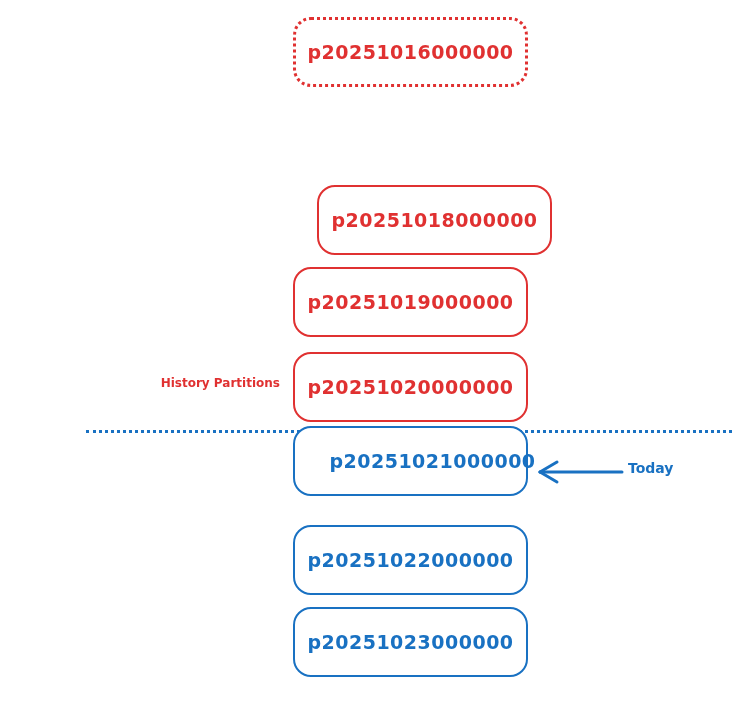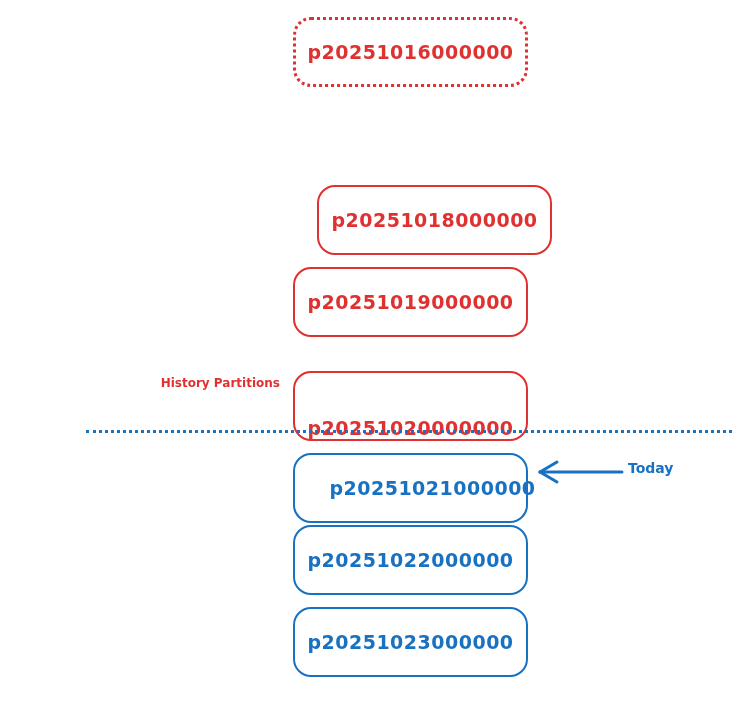--- a/index.html
+++ b/index.html
@@ -18,22 +18,22 @@
     box-sizing:border-box;background:#fff;
     font-size:19px;font-weight:600;letter-spacing:0.5px;
   }
   .pbox.red{color:var(--red);border:2.5px solid var(--red);}
   .pbox.blue{color:var(--blue);border:2.5px solid var(--blue);}
   .pbox.dotted{border-style:dotted;border-width:3px;}
   .p1{top:17px;}
   .p2{top:103px;}
   .p3{top:185px;margin-left:24px;}
   .p4{top:267px;justify-content:center;}
-  .p5{top:371px;align-items:flex-end;}
-  .p6{top:453px;padding-left:44px;}
+  .p5{top:352px;}
+  .p6{top:426px;padding-left:44px;}
   .p7{top:525px;}
   .p8{top:607px;}
   .group-label{
     position:absolute;font-weight:700;font-size:12px;white-space:nowrap;
     text-align:center;
   }
   .history-label{
     color:var(--red);right:456px;top:376px;
   }
   .current-label{

